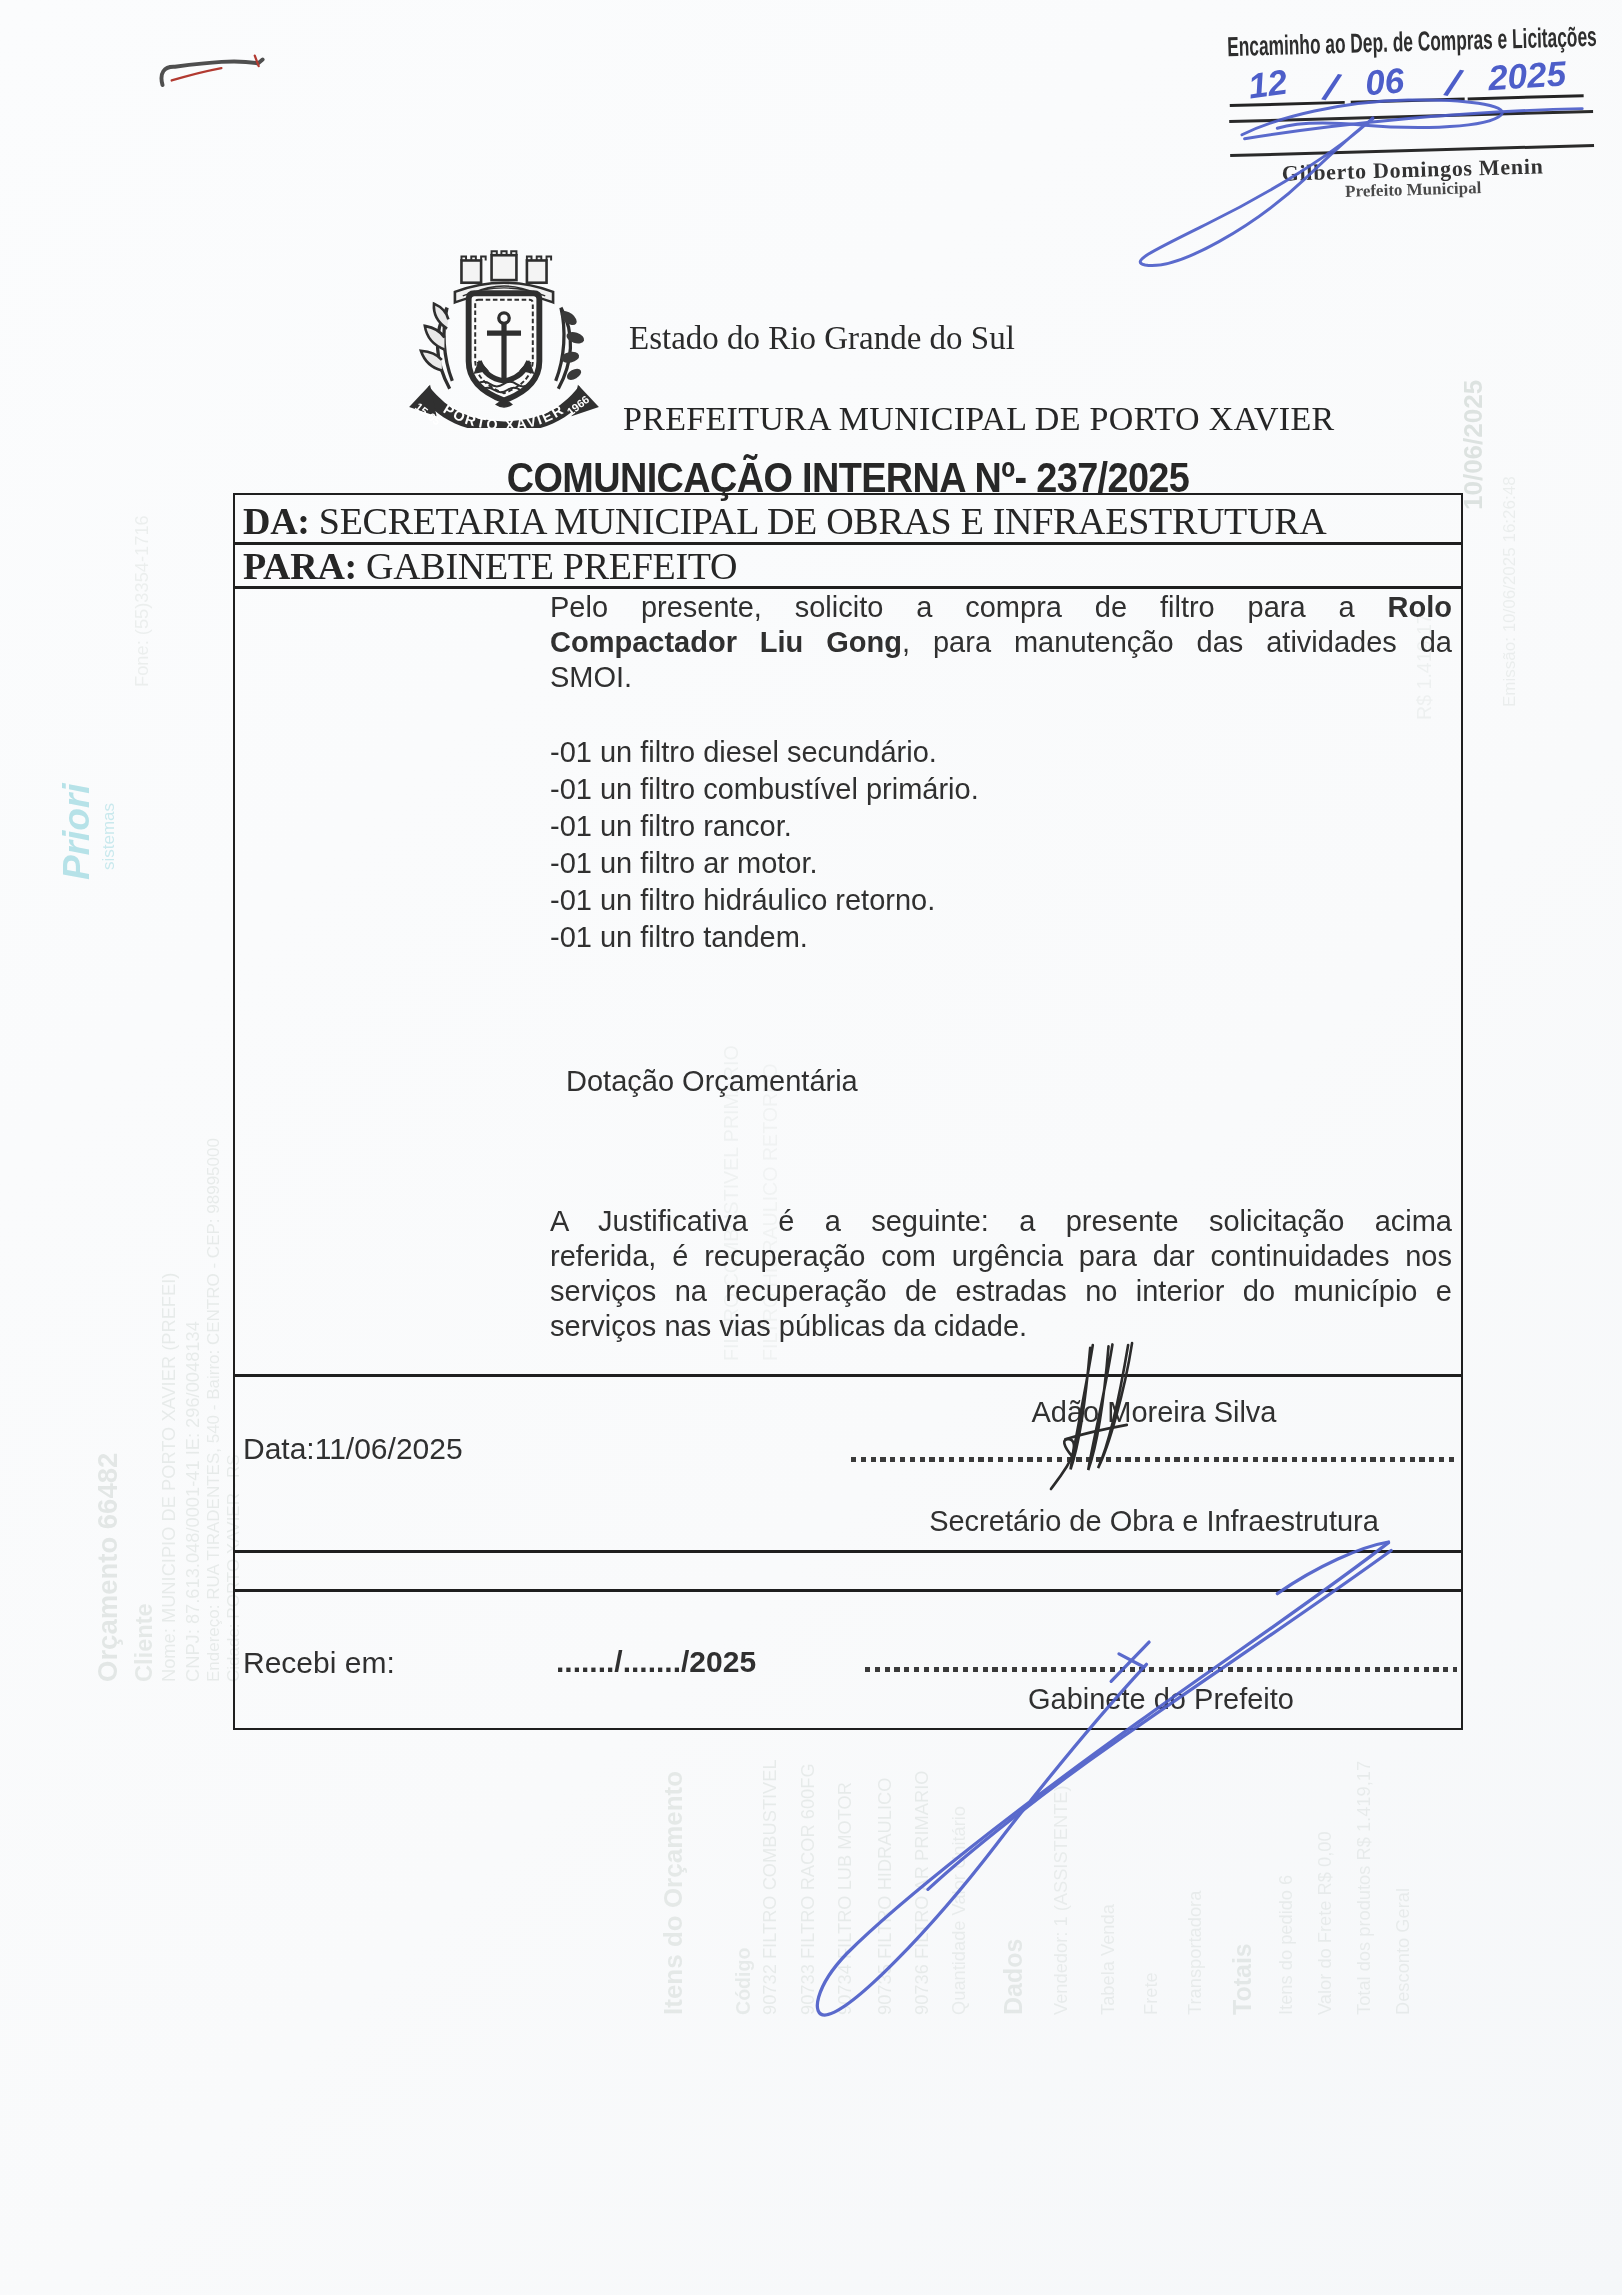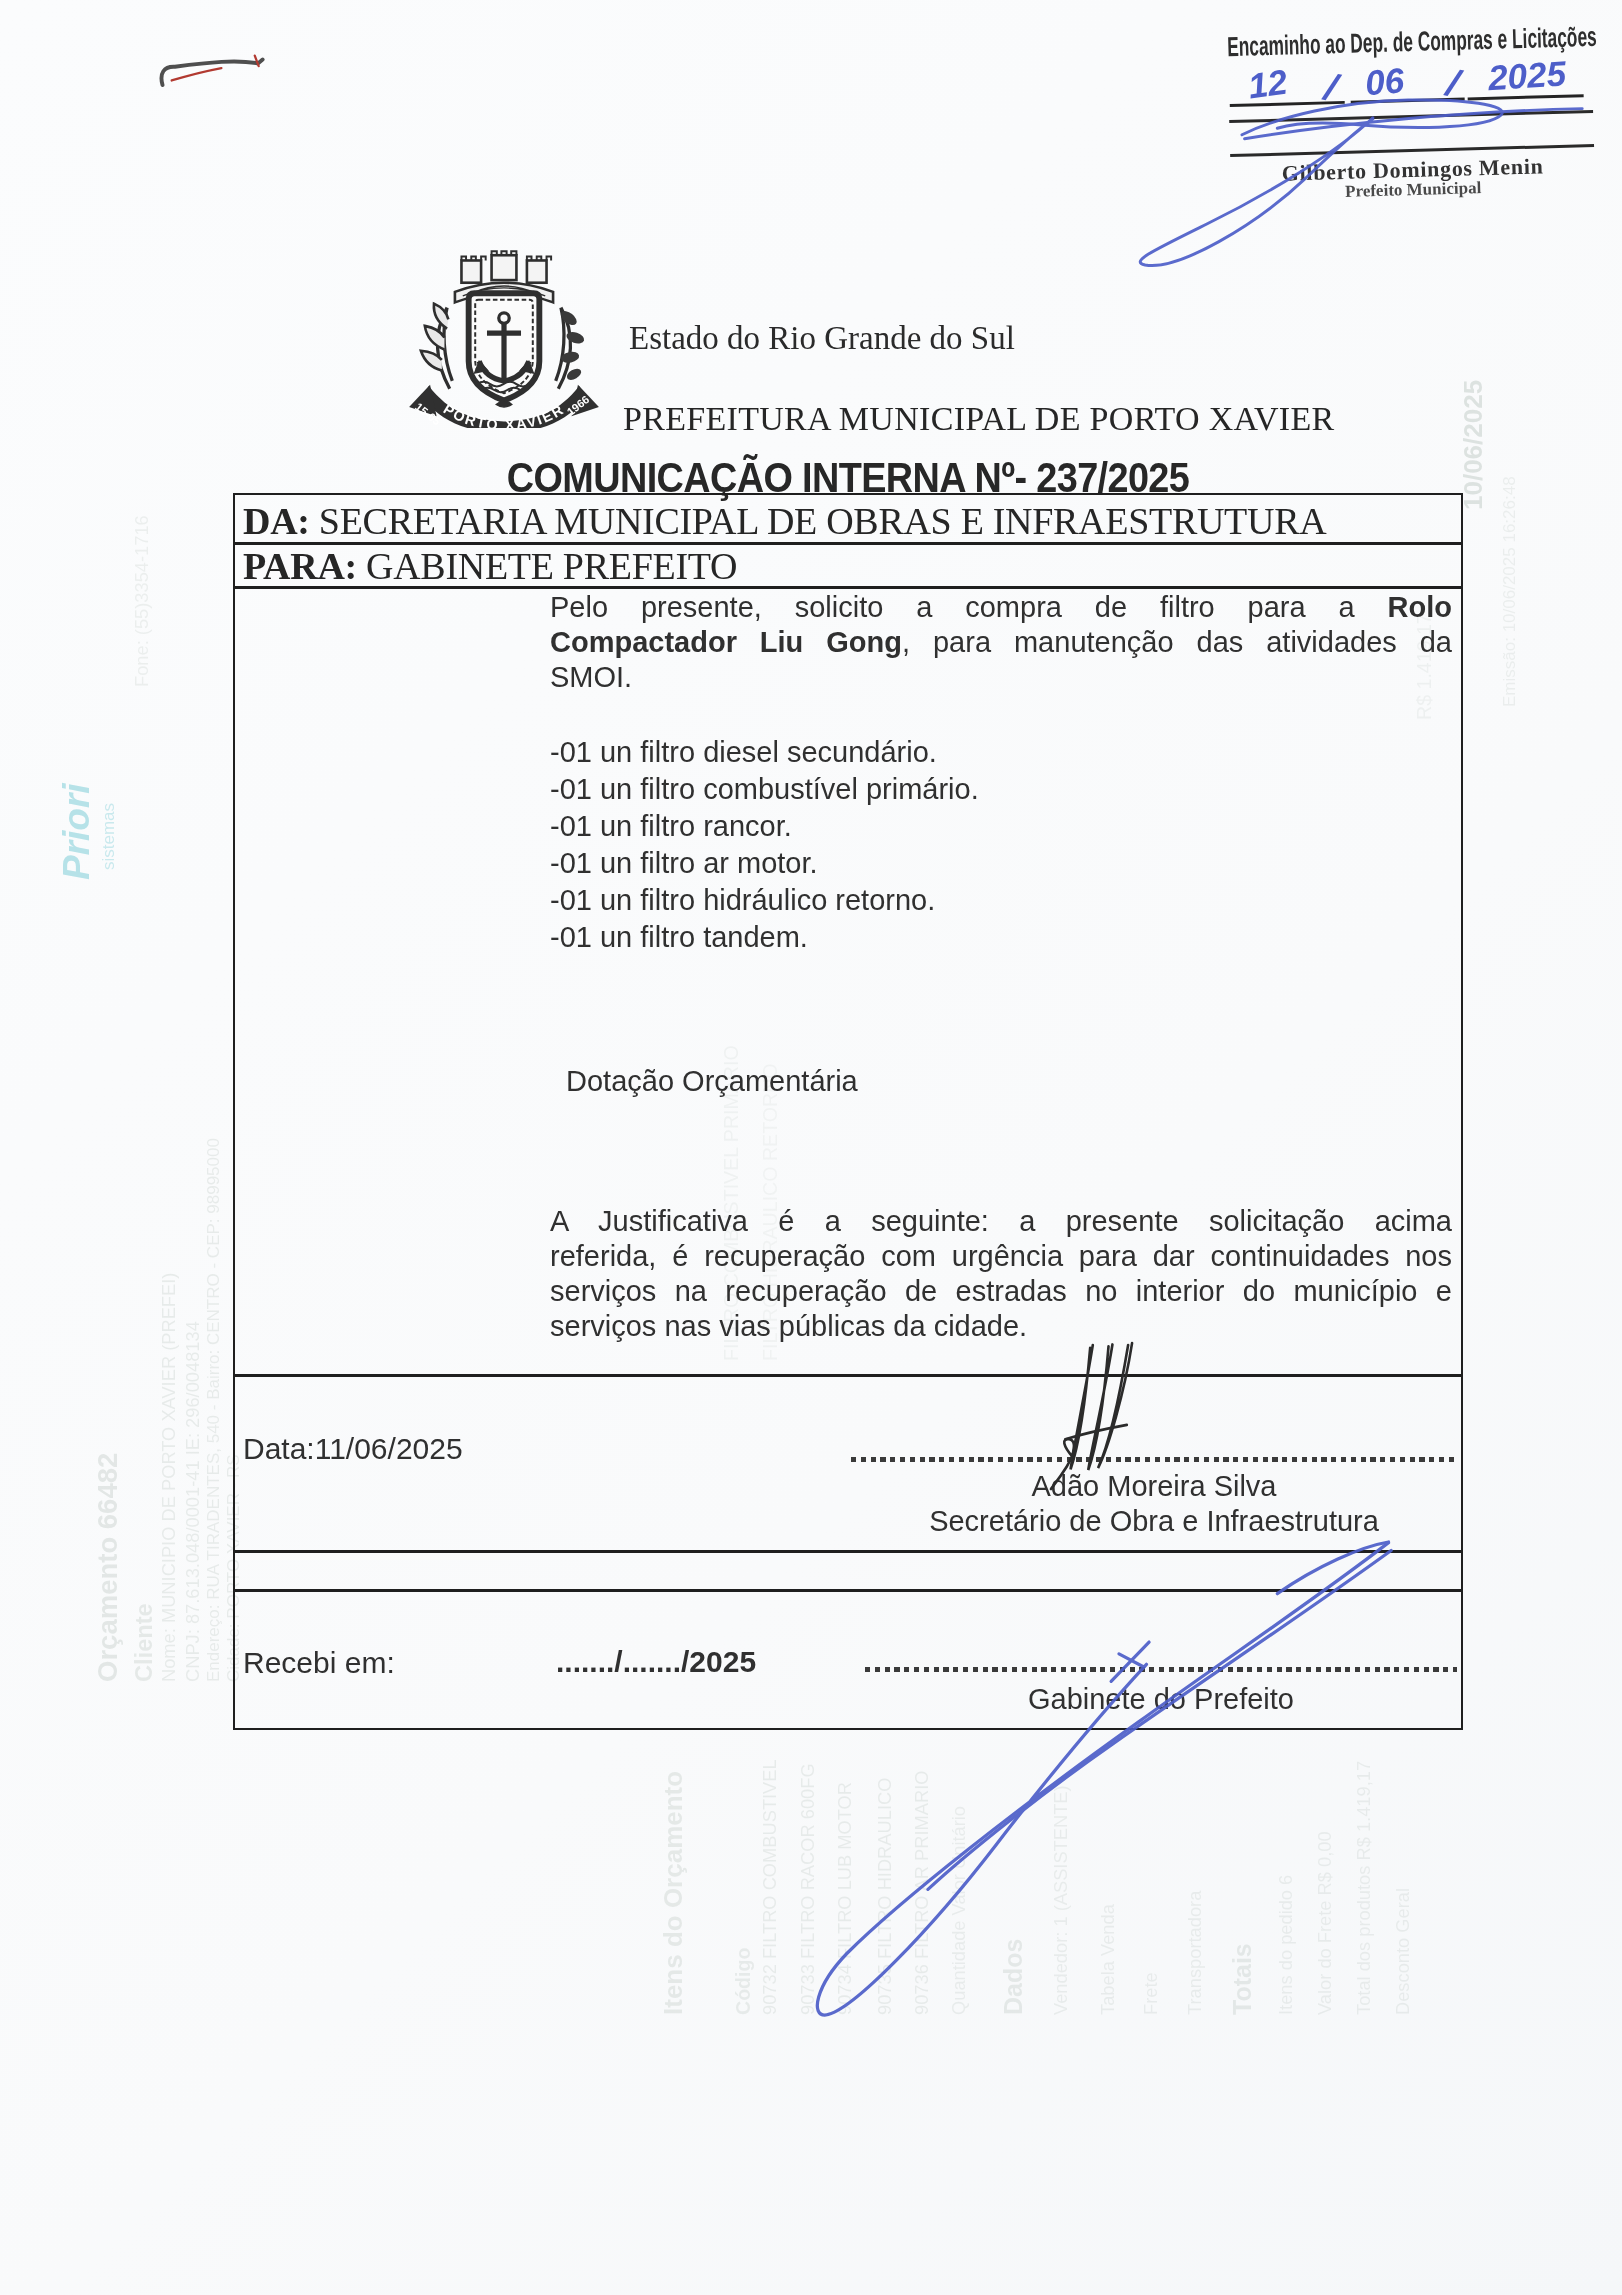--- a/index.html
+++ b/index.html
@@ -195,21 +195,21 @@
 
   <div class="body-block" style="top:1204px">
     <div class="jline jline4">A Justificativa é a seguinte: a presente solicitação acima</div>
     <div class="jline jline4">referida, é recuperação com urgência para dar continuidades nos</div>
     <div class="jline jline4">serviços na recuperação de estradas no interior do município e</div>
     <div class="lastline">serviços nas vias públicas da cidade.</div>
   </div>
 
   <div class="plain" style="left:243px; top:1432px">Data:11/06/2025</div>
   <div class="dotted" style="left:851px; top:1457px; width:606px"></div>
-  <div class="csig" style="left:851px; top:1470px; width:606px">Adão Moreira Silva</div>
+  <div class="csig" style="left:851px; top:1396px; width:606px">Adão Moreira Silva</div>
   <div class="csig" style="left:851px; top:1505px; width:606px">Secretário de Obra e Infraestrutura</div>
 
   <div class="plain" style="left:243px; top:1646px">Recebi em:</div>
   <div class="plain b" style="left:556px; top:1645px">......./......./2025</div>
   <div class="dotted" style="left:865px; top:1667px; width:592px"></div>
   <div class="csig" style="left:865px; top:1683px; width:592px">Gabinete do Prefeito</div>
 
   <svg class="ink" width="1623" height="2295" viewBox="0 0 2480 3508">
 
     <g>

